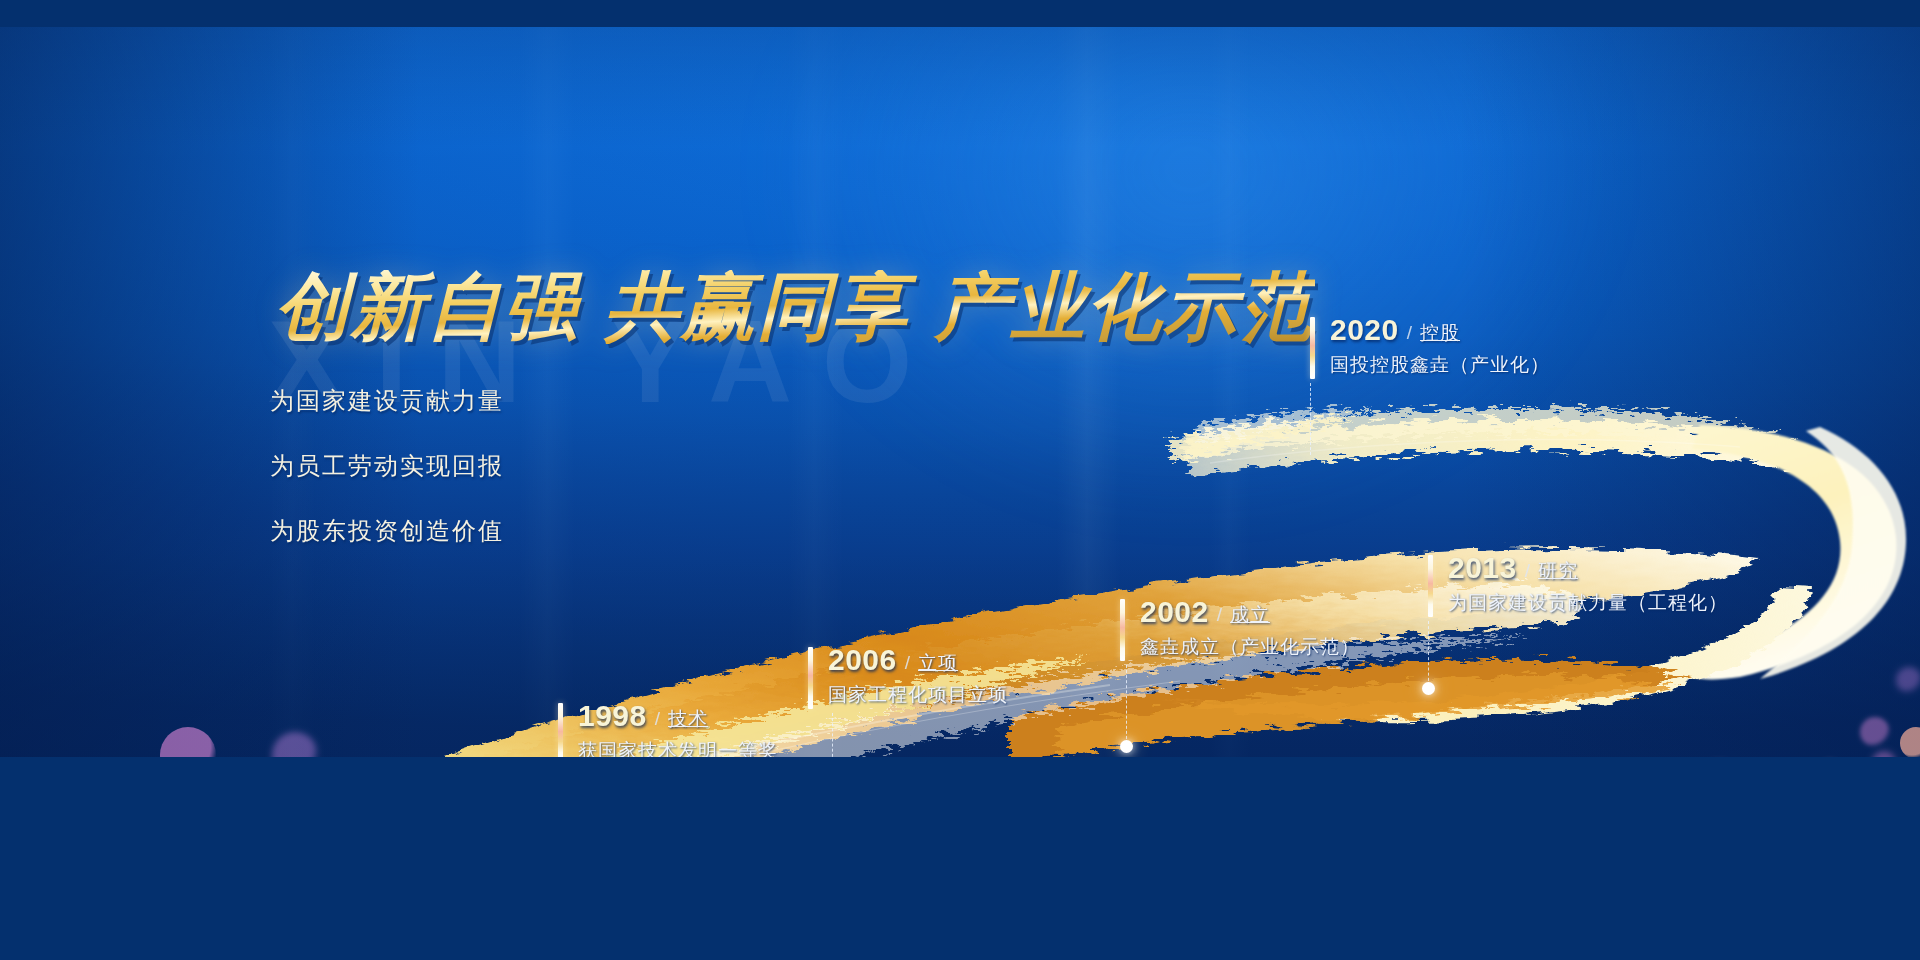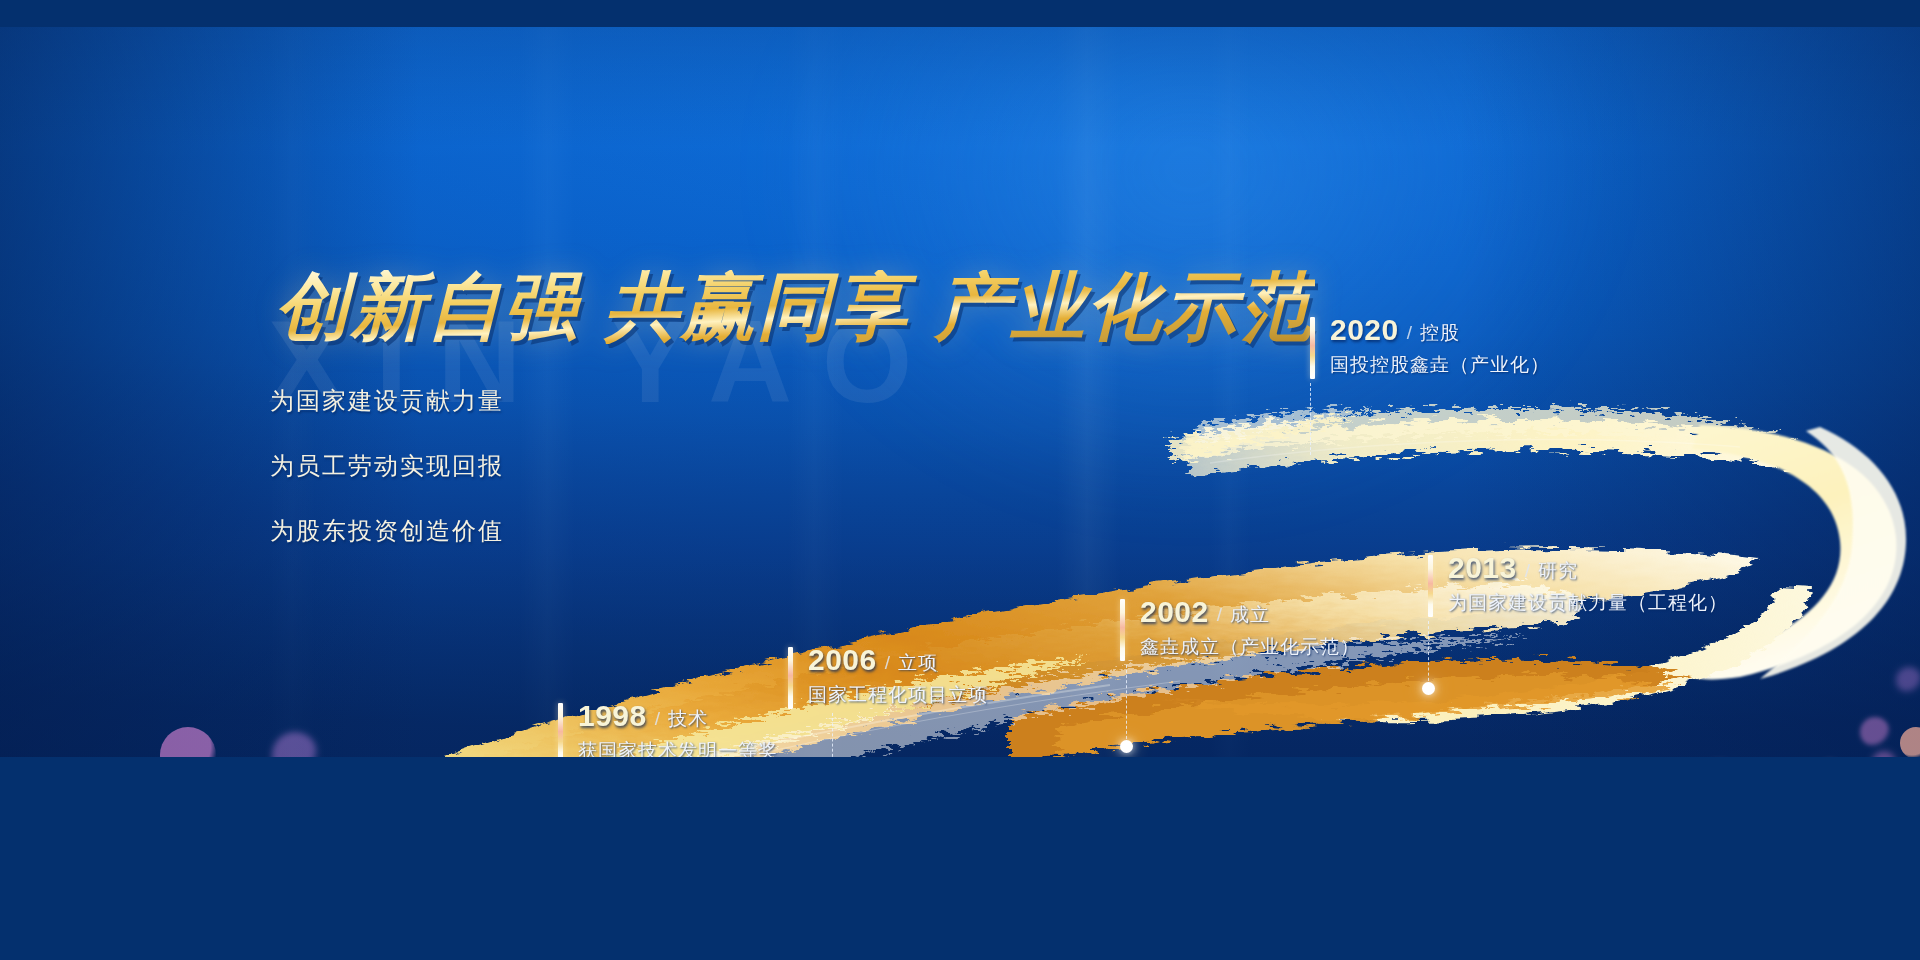--- a/index.html
+++ b/index.html
@@ -172,20 +172,21 @@
     color: #dfe6f2;
     line-height: 1.25;
     opacity: .85;
   }
   .ms-tag {
     font-size: 19px;
     color: #eef2fa;
     line-height: 1.25;
     letter-spacing: 1px;
     text-shadow: 1px 1px 2px rgba(3,35,95,.7);
+    text-decoration: underline;
   }
   .ms-desc {
     font-size: 19px;
     color: #eef3fb;
     letter-spacing: 1px;
     text-shadow: 1px 1px 2px rgba(3,35,95,.7);
   }
   .ms-bar {
     position: absolute;
     left: -20px;
@@ -453,21 +454,21 @@
     <div class="ms-head">
       <span class="ms-year">1998</span>
       <span class="ms-slash">/</span>
       <span class="ms-tag">技术</span>
     </div>
     <div class="ms-desc">获国家技术发明一等奖</div>
   </div>
   <div class="leader" style="left:578px; top:742px; height:112px;"></div>
   <div class="dot" style="left:572px; top:850px;"></div>
 
-  <div class="milestone" style="left:808px; top:618px;">
+  <div class="milestone" style="left:828px; top:618px;">
     <div class="ms-bar"></div>
     <div class="ms-head">
       <span class="ms-year">2006</span>
       <span class="ms-slash">/</span>
       <span class="ms-tag">立项</span>
     </div>
     <div class="ms-desc">国家工程化项目立项</div>
   </div>
   <div class="leader" style="left:832px; top:686px; height:105px;"></div>
   <div class="dot" style="left:826px; top:787px;"></div>

